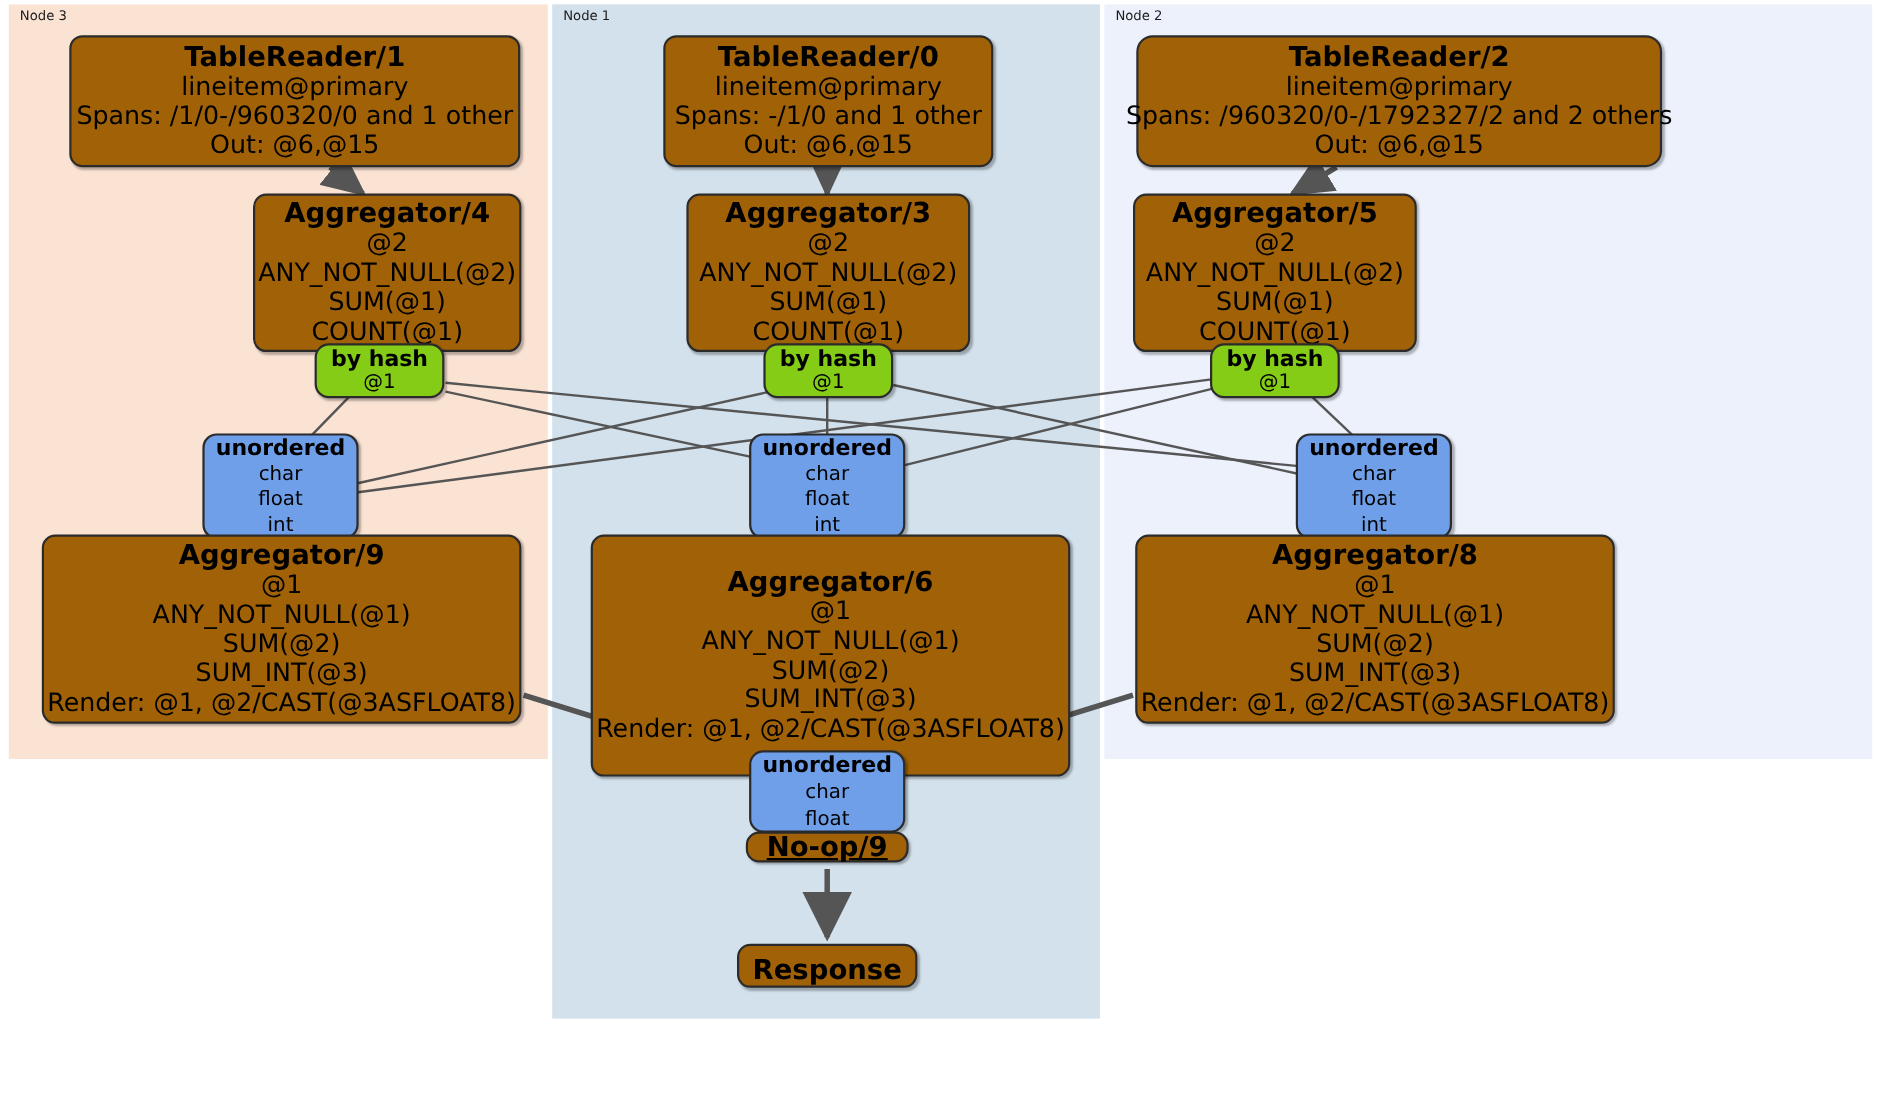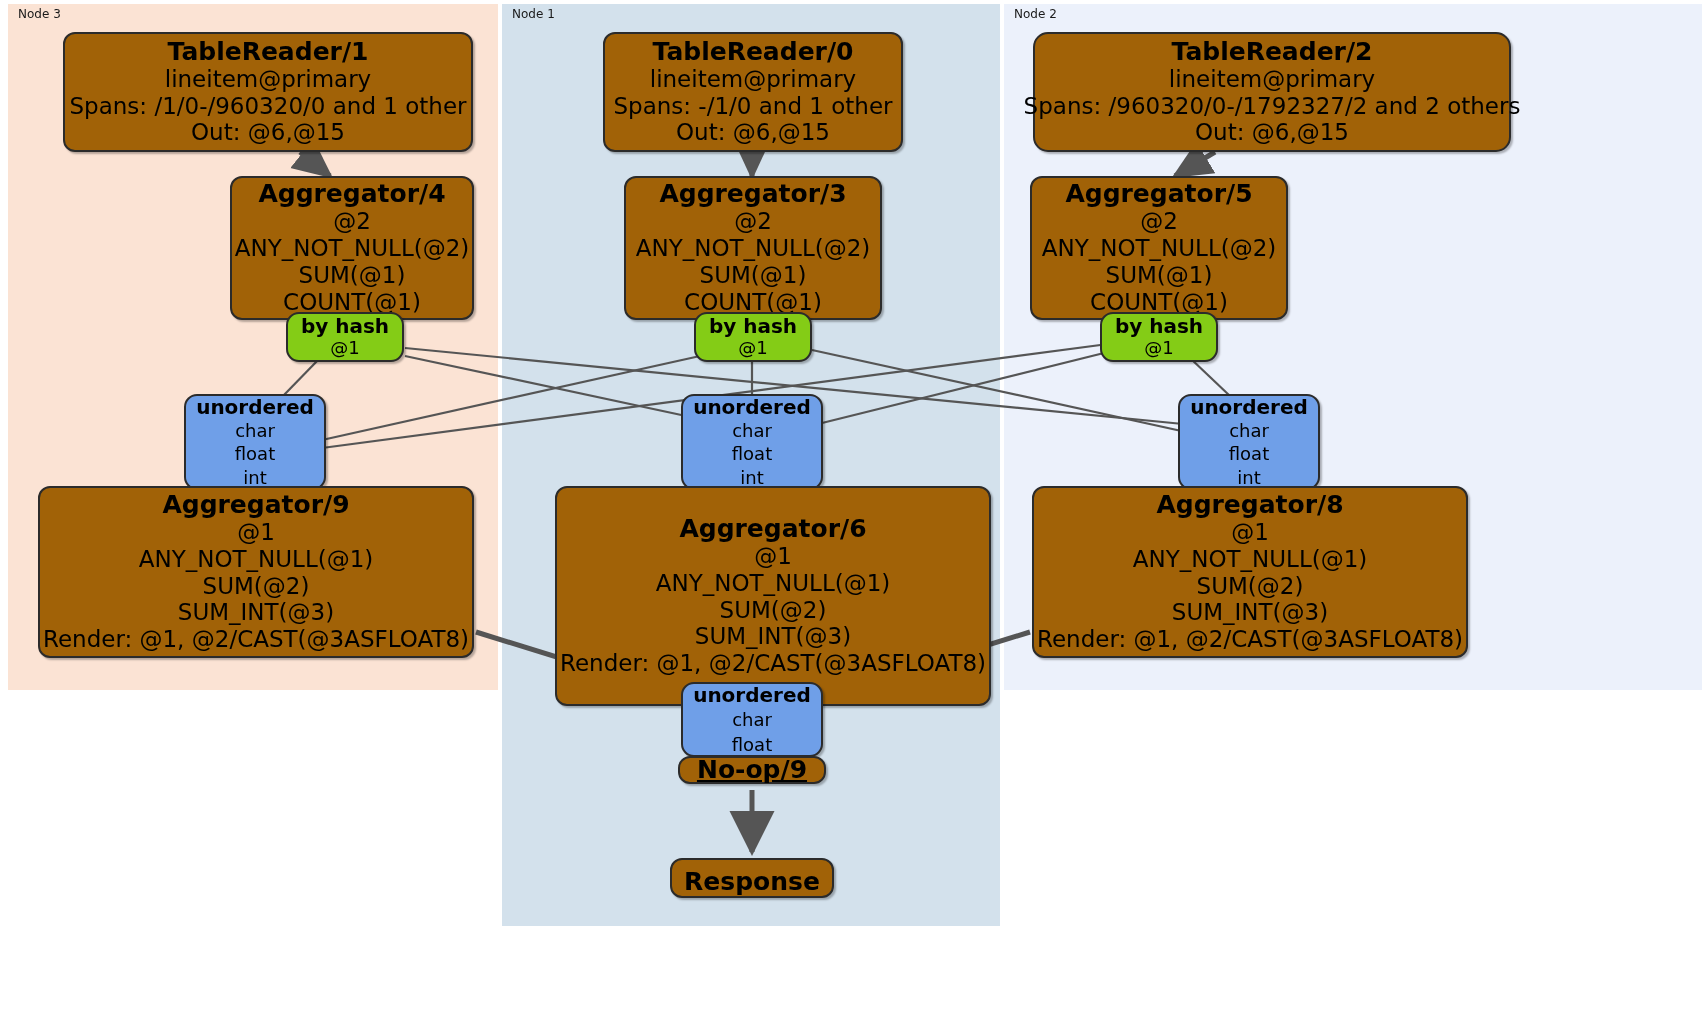--- a/index.html
+++ b/index.html
@@ -157,21 +157,21 @@
 
   <div class="box proc" style="left:38px;top:486px;width:436px;height:172px;">
     <div class="title">Aggregator/9</div>
     <div class="line">@1</div>
     <div class="line">ANY_NOT_NULL(@1)</div>
     <div class="line">SUM(@2)</div>
     <div class="line">SUM_INT(@3)</div>
     <div class="line">Render: @1, @2/CAST(@3ASFLOAT8)</div>
   </div>
 
-  <div class="box proc" style="left:555px;top:486px;width:436px;height:220px;">
+  <div class="box proc" style="left:537px;top:486px;width:436px;height:220px;">
     <div class="title">Aggregator/6</div>
     <div class="line">@1</div>
     <div class="line">ANY_NOT_NULL(@1)</div>
     <div class="line">SUM(@2)</div>
     <div class="line">SUM_INT(@3)</div>
     <div class="line">Render: @1, @2/CAST(@3ASFLOAT8)</div>
   </div>
 
   <div class="box proc" style="left:1032px;top:486px;width:436px;height:172px;">
     <div class="title">Aggregator/8</div>

